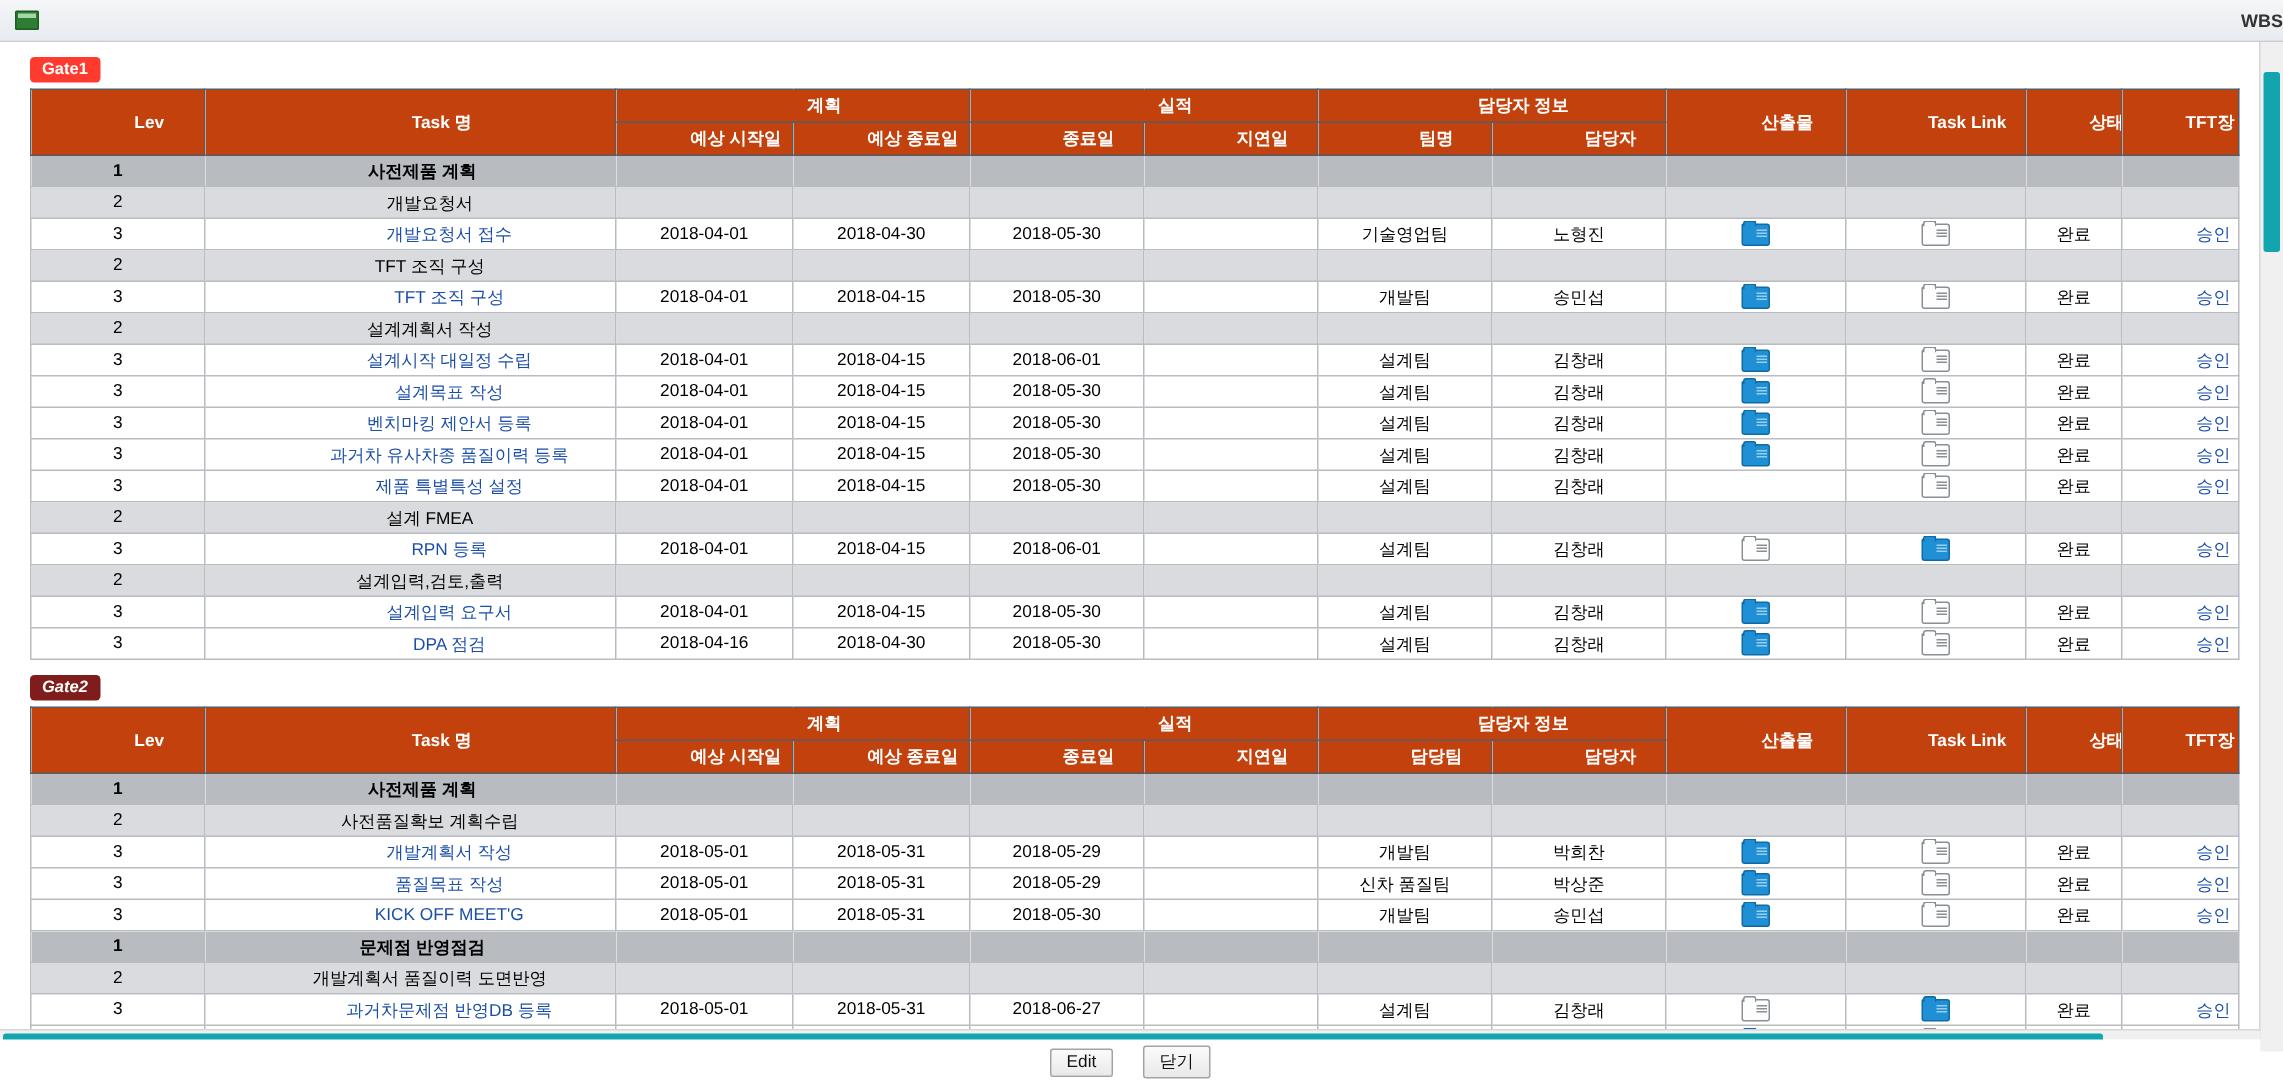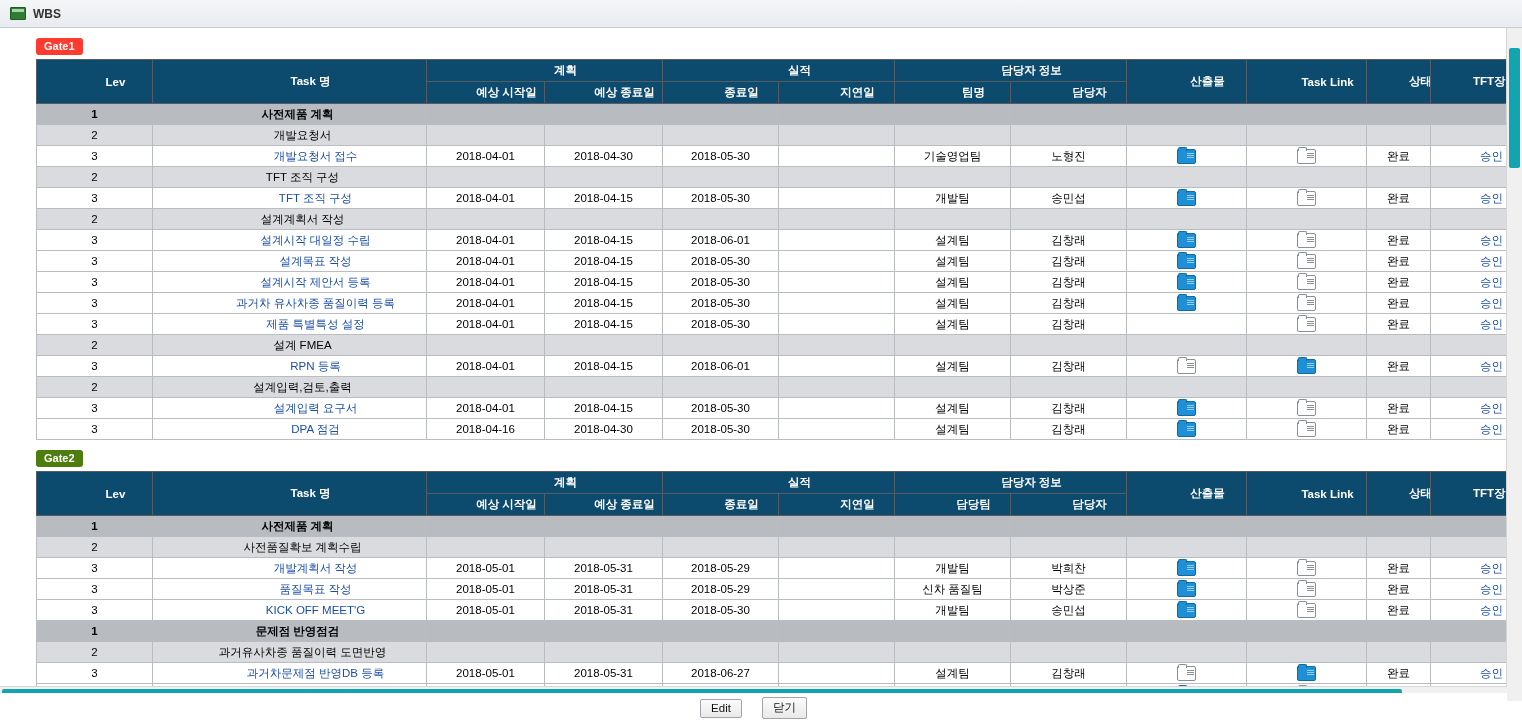--- a/index.html
+++ b/index.html
@@ -18,20 +18,21 @@
   }
   
   .titlebar {
     height: 28px;
     background: linear-gradient(to bottom, #f4f6f8 0%, #e8ebef 100%);
     border-bottom: 1px solid #c8ccd2;
     display: flex;
     align-items: center;
     padding-left: 10px;
     box-sizing: border-box;
+    justify-content: space-between;
   }
   .titlebar .tb-icon {
     width: 14px; height: 11px;
     background: #2e7d32;
     border: 1px solid #1b5e20;
     border-radius: 1px;
     margin-right: 7px;
     position: relative;
   }
   .titlebar .tb-icon:after{
@@ -47,59 +48,59 @@
   
   .page {
     position: relative;
     height: 695px;
     box-sizing: border-box;
     background: #fff;
     padding: 0;
   }
   .scroll-area {
     position: absolute;
-    left: 16px; top: 0;
+    left: 0; top: 0;
     width: 1507px;
     height: 673px;
     overflow: hidden;
     box-sizing: border-box;
   }
   
   .gate-label {
     display: inline-block;
     background: #ff3b30;
     color: #fff;
     font-size: 11px;
     font-weight: bold;
     padding: 2px 8px 3px 8px;
     border-radius: 3px;
     margin: 10px 0 4px 20px;
   }
-  .gate-label.blue { background: #4d7c0f; }
+  .gate-label.blue { background: #7f1d1d; font-style: italic; }
 
   
   table.wbs {
     border-collapse: collapse;
     width: 1473px;
     margin-left: 20px;
     table-layout: fixed;
     background: #fff;
   }
   table.wbs th, table.wbs td {
     border: 1px solid #b9bcc1;
     font-size: 11.5px;
     padding: 0;
     height: 20px;
     text-align: center;
     vertical-align: middle;
     white-space: nowrap;
     overflow: hidden;
   }
   table.wbs thead th {
-    background: #0c4a6e;
+    background: #c2410c;
     color: #fff;
     font-weight: bold;
     border: 1px solid #575c63;
     height: 21px;
     padding-left: 42px;
   }
   
   .c-lev   { width: 116px; }
   .c-task  { width: 274px; }
   .c-sdate { width: 118px; }
@@ -380,21 +381,21 @@
               <td></td>
               <td>설계팀</td>
               <td>김창래</td>
               <td><span class="ficon blue"></span></td>
               <td><span class="ficon white"></span></td>
               <td class="stat">완료</td>
               <td class="tft"><a href="#">승인</a></td>
             </tr>
             <tr class="lvl3">
               <td>3</td>
-              <td class="task-cell lv3"><a href="#">설계시작 제안서 등록</a></td>
+              <td class="task-cell lv3"><a href="#">벤치마킹 제안서 등록</a></td>
               <td>2018-04-01</td>
               <td>2018-04-15</td>
               <td>2018-05-30</td>
               <td></td>
               <td>설계팀</td>
               <td>김창래</td>
               <td><span class="ficon blue"></span></td>
               <td><span class="ficon white"></span></td>
               <td class="stat">완료</td>
               <td class="tft"><a href="#">승인</a></td>
@@ -620,21 +621,21 @@
               <td></td>
               <td></td>
               <td></td>
               <td></td>
               <td></td>
               <td class="stat"></td>
               <td class="tft"></td>
             </tr>
             <tr class="lvl2">
               <td>2</td>
-              <td class="task-cell lv2">과거유사차종 품질이력 도면반영</td>
+              <td class="task-cell lv2">개발계획서 품질이력 도면반영</td>
               <td></td>
               <td></td>
               <td></td>
               <td></td>
               <td></td>
               <td></td>
               <td></td>
               <td></td>
               <td class="stat"></td>
               <td class="tft"></td>

